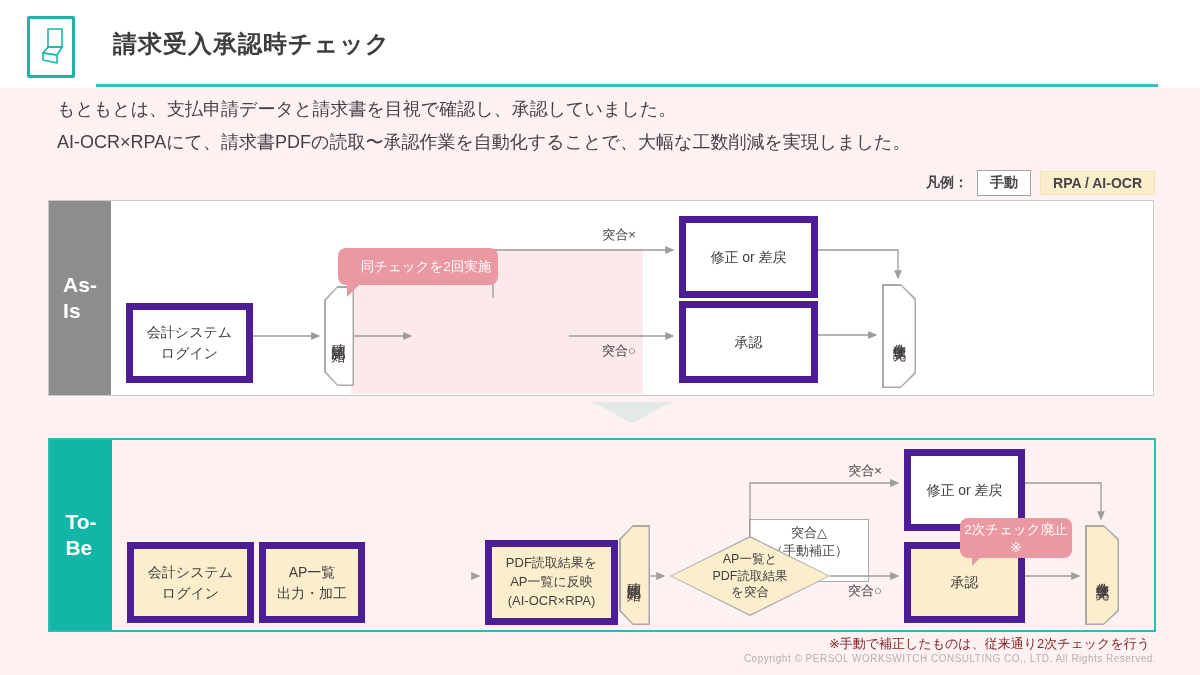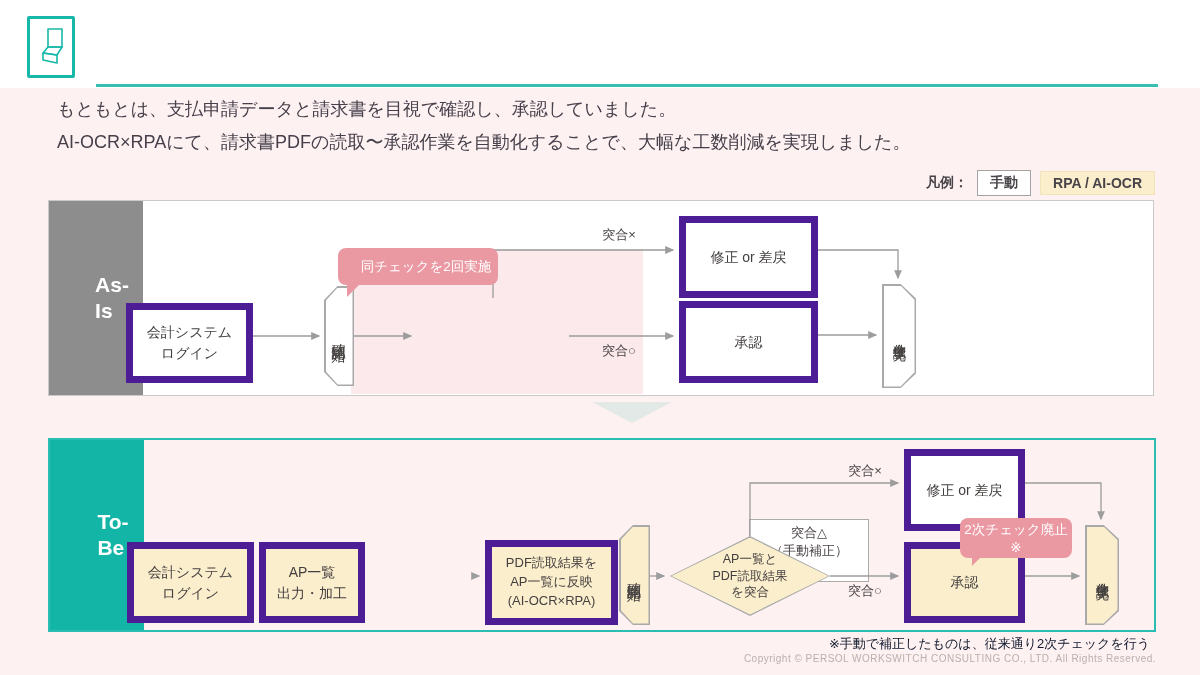--- a/index.html
+++ b/index.html
@@ -18,21 +18,21 @@
   
   .legend{position:absolute;top:170px;right:45px;display:flex;align-items:center;gap:9px;font-size:14px;color:#494449;font-weight:bold;}
   .chip{padding:3px 12px;font-size:14px;color:#494449;}
   .chip.manual{background:#ffffff;border:1px solid #a3a3a3;}
   .chip.auto{background:#fbeecd;border:1px solid #f3e3bb;text-align:right;}
   
   .flow{position:absolute;left:48px;width:1104px;}
   .flow.asis{top:200px;height:194px;background:#ffffff;border:1px solid #c9c9c9;}
   .flow.tobe{top:438px;height:190px;background:#fdf1f1;border:2px solid #2abdb2;}
   .band{position:absolute;left:0;top:0;bottom:0;width:62px;display:flex;align-items:center;justify-content:center;
-        color:#fff;font-weight:bold;font-size:21px;line-height:1.25;white-space:pre-line;text-align:left;padding-left:32px;}
+        color:#fff;font-weight:bold;font-size:21px;line-height:1.25;white-space:pre-line;text-align:left;}
   .band.gray{background:#8d8d8d;}
   .band.teal{background:#12b5a6;}
   .hl-pink{position:absolute;background:#fbe9eb;}
   svg.connectors{position:absolute;left:0;top:0;pointer-events:none;}
   
   .node{position:absolute;background:#fff;border:7px solid #4c1d95;display:flex;align-items:center;justify-content:center;
         text-align:center;font-size:14px;color:#433f3f;line-height:1.5;white-space:pre-line;}
   .node.cream{background:#fbeecd;}
   .node.small{font-size:13px;line-height:1.45;}
   .diamond{position:absolute;}
@@ -48,36 +48,37 @@
   .vshape.cleft .shp-b,.vshape.cleft .shp-f{clip-path:polygon(45% 0,100% 0,100% 100%,45% 100%,0 86%,0 14%);}
   .vshape.cright .shp-b,.vshape.cright .shp-f{clip-path:polygon(0 0,55% 0,100% 14%,100% 86%,55% 100%,0 100%);}
   .vtext{position:absolute;inset:0;display:flex;align-items:center;justify-content:center;
          writing-mode:vertical-rl;font-size:14px;letter-spacing:2px;color:#433f3f;}
   .branch-label{position:absolute;width:90px;text-align:center;font-size:13px;color:#4a4549;white-space:pre-line;line-height:1.4;}
   .callout{position:absolute;background:#ea98a2;border-radius:8px;color:#ffffff;font-size:13.5px;
            display:flex;align-items:center;justify-content:center;text-align:center;}
   .callout-tail{position:absolute;width:0;height:0;border-top:14px solid #ea98a2;border-right:14px solid transparent;}
   .chevron{position:absolute;left:592px;top:402px;width:0;height:0;
            border-left:40px solid transparent;border-right:40px solid transparent;border-top:21px solid #e3e9e6;}
-  .note{position:absolute;right:50px;top:635px;font-size:13px;color:#0f172a;}
+  .note{position:absolute;right:50px;top:635px;font-size:13px;color:#7f1d1d;}
   .copyright{position:absolute;left:740px;top:653px;width:420px;text-align:center;font-size:10px;color:#bab0ad;letter-spacing:0.5px;}
 </style>
 </head>
 <body>
 
 <div class="stage">
 
   <div class="header-band"></div>
   <div class="logo">
     <svg width="30" height="42" viewBox="0 0 30 42">
       <path d="M12 3 L26 3 L26 21 L12 21 Z" fill="none" stroke="#17b8a9" stroke-width="1.6" stroke-linejoin="round"></path>
       <path d="M12 21 L26 21 L21 29 L7 27 Z" fill="none" stroke="#17b8a9" stroke-width="1.6" stroke-linejoin="round"></path>
       <path d="M7 27 L21 29 L21 37 L7 34 Z" fill="none" stroke="#17b8a9" stroke-width="1.6" stroke-linejoin="round"></path>
     </svg>
   </div>
+  <div class="page-title">請求受入承認時チェック</div>
   <div class="title-underline"></div>
 
   <div class="intro-line" style="top:97px;">もともとは、支払申請データと請求書を目視で確認し、承認していました。</div>
   <div class="intro-line" style="top:130px;">AI-OCR×RPAにて、請求書PDFの読取〜承認作業を自動化することで、大幅な工数削減を実現しました。</div>
 
   <div class="legend">
     <span>凡例：</span>
     <span class="chip manual">手動</span>
     <span class="chip auto">RPA / AI-OCR</span>
   </div>

